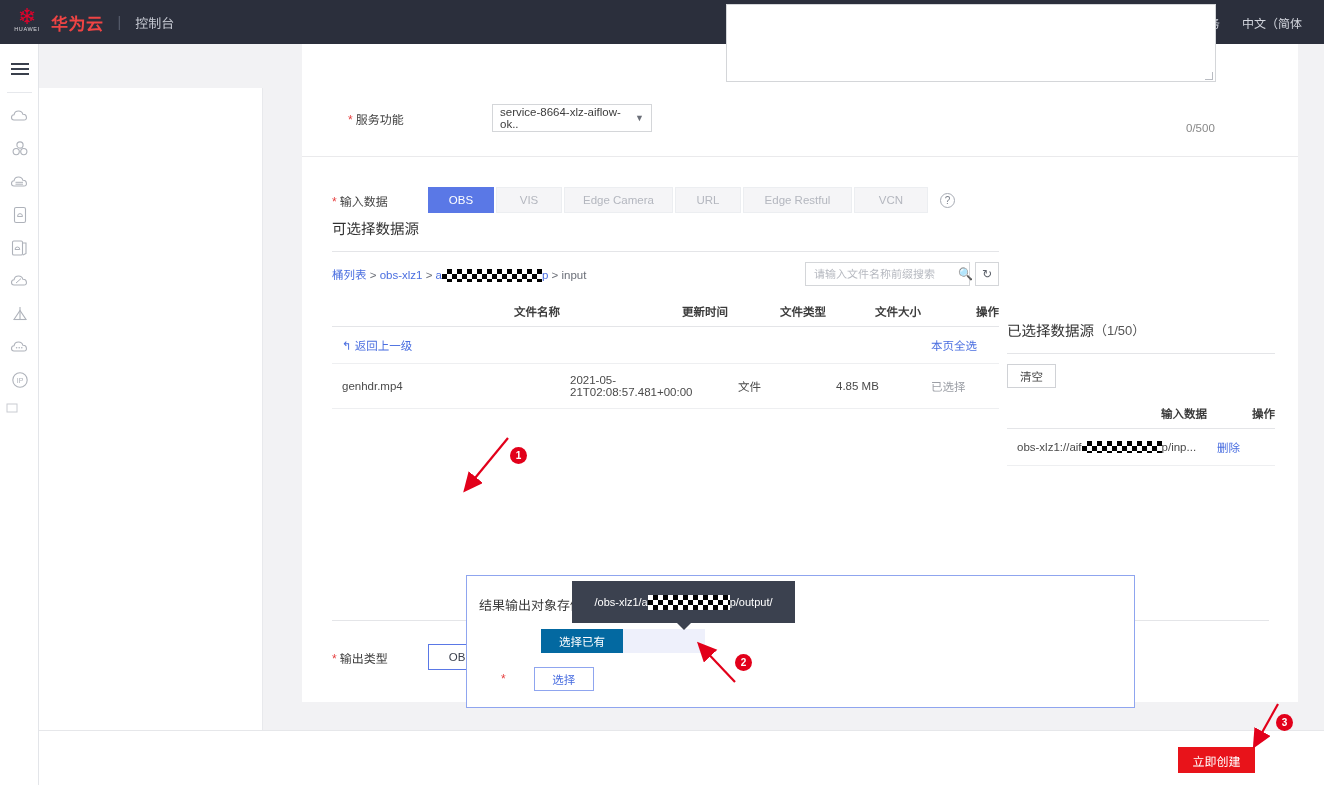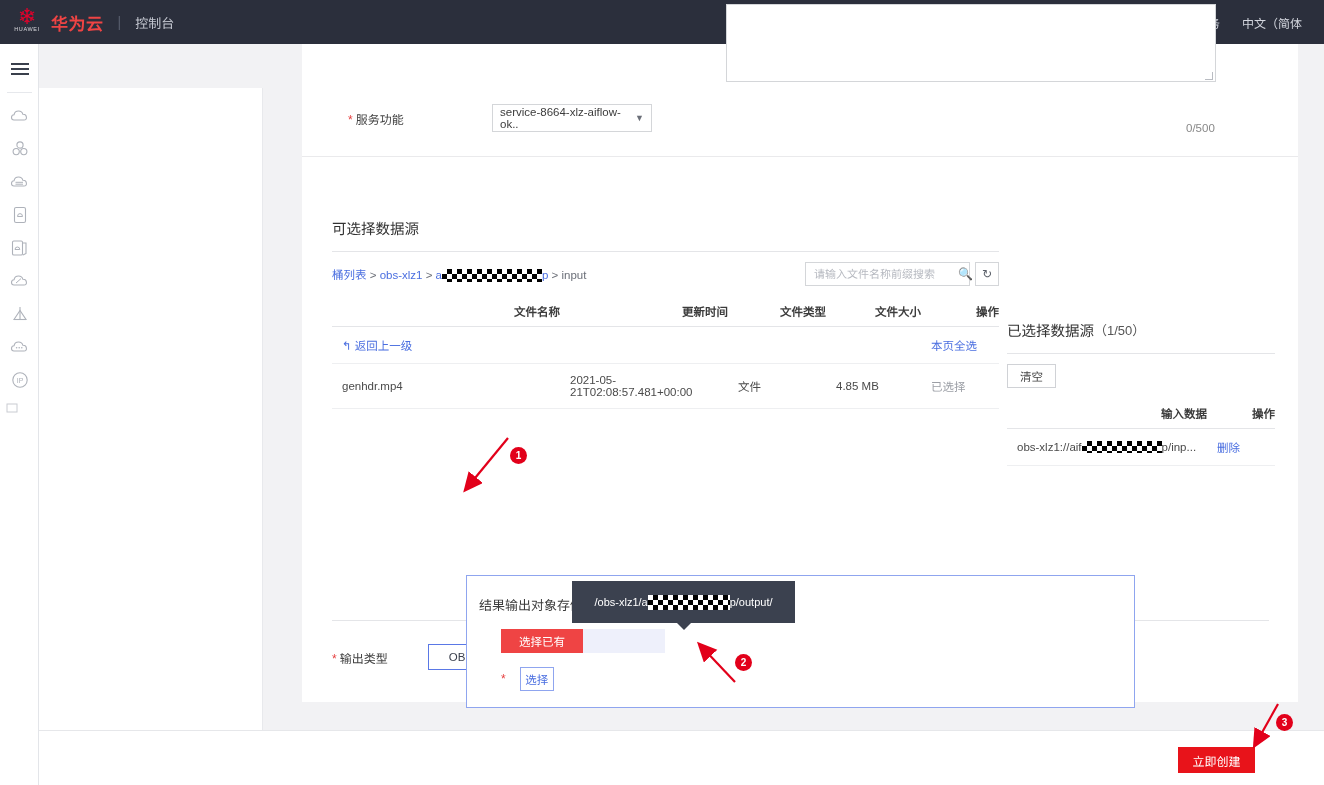--- a/index.html
+++ b/index.html
@@ -211,32 +211,32 @@
   }
   .obs-panel h4 {
     margin: 0; padding: 19px 0 0 12px;
     font-size: 13px; font-weight: normal; color: #3c3c3c;
   }
   .obs-toggle { position: absolute; left: 34px; top: 53px; display: flex; }
   .tg {
     width: 82px; height: 24px; font-size: 11.5px;
     display: flex; align-items: center; justify-content: center; cursor: pointer;
   }
-  .tg.on { background: #ef4444; color: #fff; }
+  .tg.on { background: #0369a1; color: #fff; margin-left: 40px; }
   .tg.off { background: #eef0fb; color: #5d6373; }
 
   .path-row { position: absolute; left: 34px; top: 91px; display: flex; align-items: center; }
   .path-input {
     width: 175px; height: 24px; border: 1px solid #8fa5ef; background: #fff;
     display: flex; align-items: center; padding: 0 5px;
     font-size: 11px; color: #2f2f2f; overflow: hidden; white-space: nowrap;
   }
   .sel-text { background: #2c6bd9; color: #fff; }
   .choose-btn {
-    width: 34px; height: 24px; margin-left: 6px;
+    width: 60px; height: 24px; margin-left: 20px;
     border: 1px solid #8fa5ef; background: #fff; color: #4a6ee0;
     font-size: 11.5px; display: flex; align-items: center; justify-content: center;
     cursor: pointer;
   }
 
   
   .tooltip {
     position: absolute; left: 572px; top: 581px;
     width: 223px; height: 42px; background: #3b414f;
     color: #fff; font-size: 11px;
@@ -401,20 +401,34 @@
           </div>
           <div class="select-box" style="margin-left:30px;">
             <span>service-8664-xlz-aiflow-ok..</span>
             <span class="caret">▼</span>
           </div>
         </div>
       </div>
 
       <div class="card" style="position:relative; height:545px; border-bottom:none;">
 
+        <div class="row" style="position:absolute; left:0; top:30px;">
+          <div class="field-label">
+            <span class="req-star">*</span><span>输入数据</span>
+          </div>
+          <div class="seg" style="margin-left:30px;">
+            <div class="seg-btn active" style="width:62px;">OBS</div>
+            <div class="seg-btn" style="width:62px;">VIS</div>
+            <div class="seg-btn" style="width:109px;">Edge Camera</div>
+            <div class="seg-btn" style="width:62px;">URL</div>
+            <div class="seg-btn" style="width:109px;">Edge Restful</div>
+            <div class="seg-btn" style="width:74px;">VCN</div>
+          </div>
+          <div class="help-ico">?</div>
+        </div>
 
         <div style="position:absolute; left:30px; top:60px; width:667px;">
           <div class="ds-title">可选择数据源</div>
           <div class="hr" style="margin-top:13px;"></div>
 
           <div class="row" style="height:44px;">
             <div class="crumb">
               <a>桶列表</a>
               <span>&gt;</span>
               <a>obs-xlz1</a>

